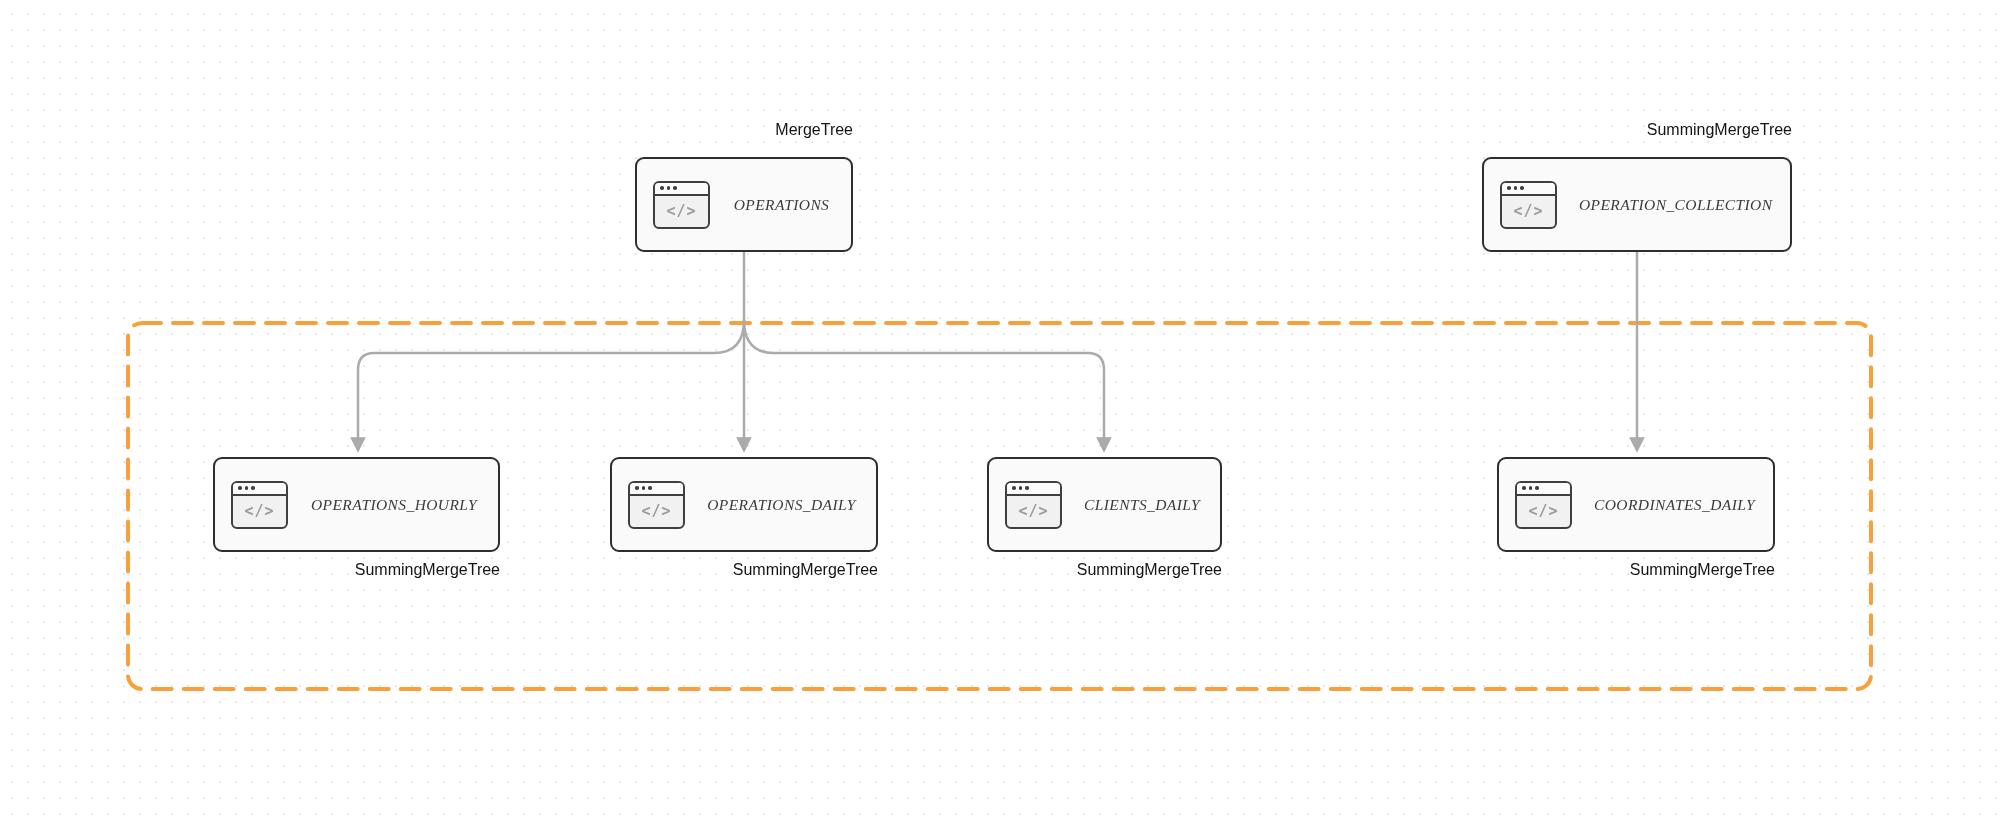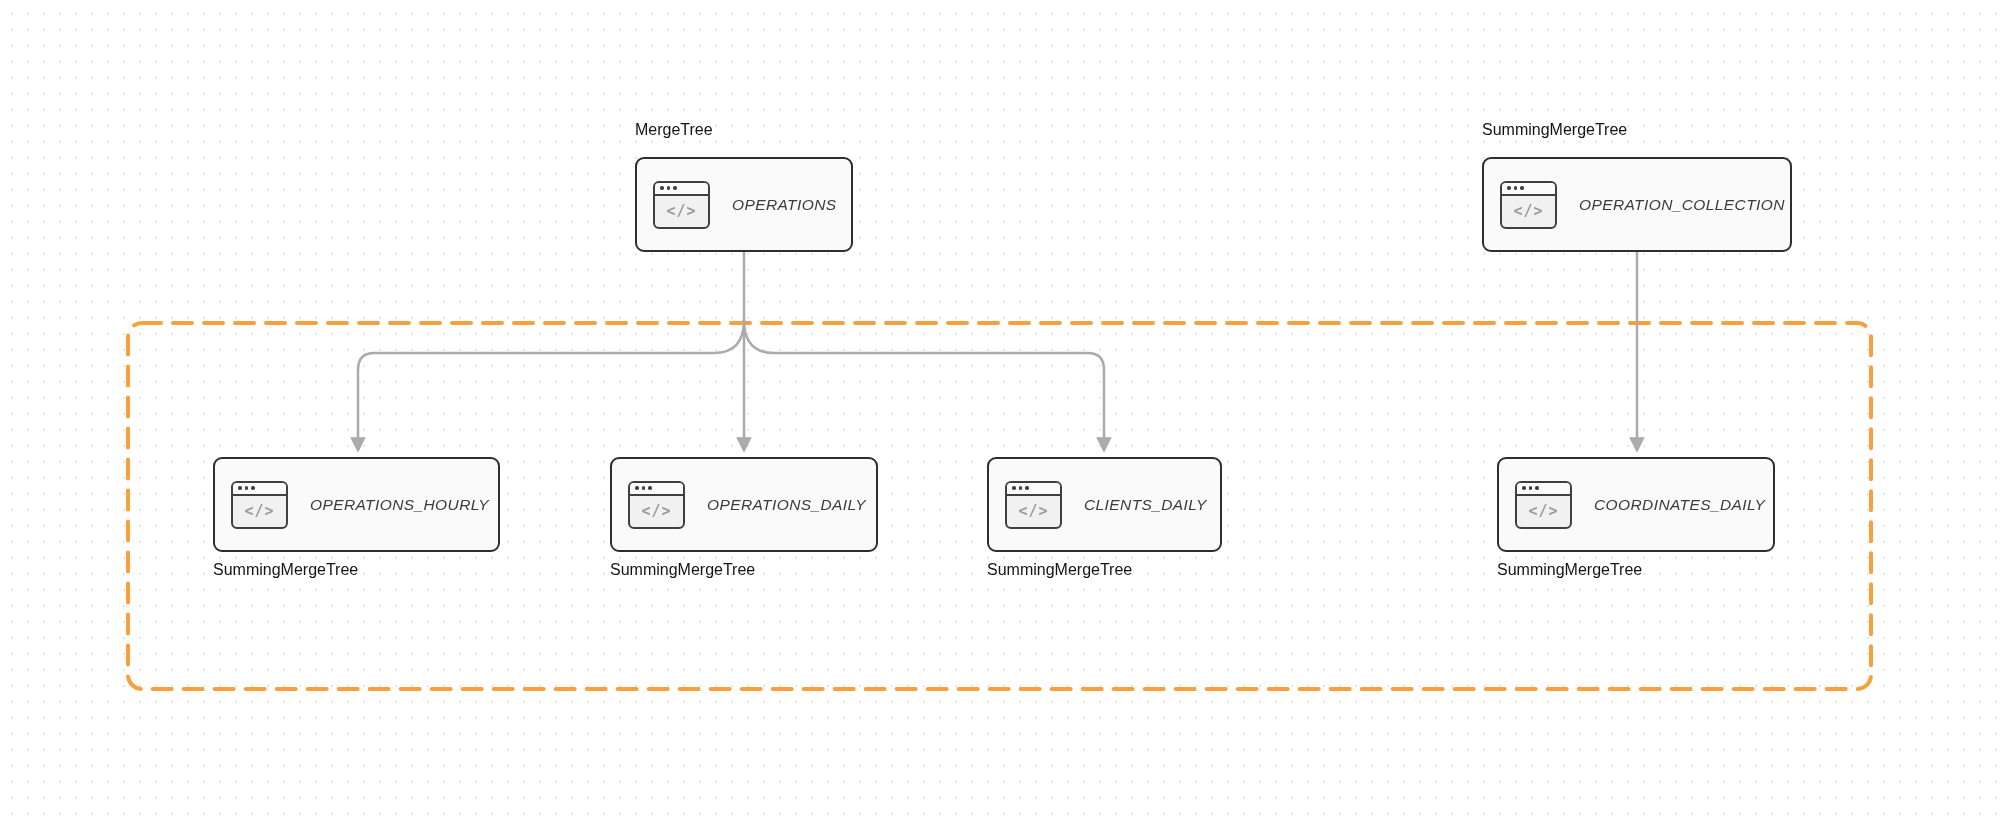--- a/index.html
+++ b/index.html
@@ -37,24 +37,25 @@
   }
   .node-title {
     flex: 1;
     text-align: center;
     font-style: italic;
     font-weight: 500;
     font-size: 15.5px;
     letter-spacing: 0.4px;
     color: #3b3b3b;
     white-space: nowrap;
+    font-family: Liberation Serif, serif;
   }
   .engine-caption {
     position: absolute;
-    text-align: left;
+    text-align: right;
     font-size: 16px;
     color: #141414;
     white-space: nowrap;
   }
   .win-icon {
     box-sizing: border-box;
     width: 57px;
     height: 48px;
     border: 2px solid #3f3f3f;
     border-radius: 6px;

